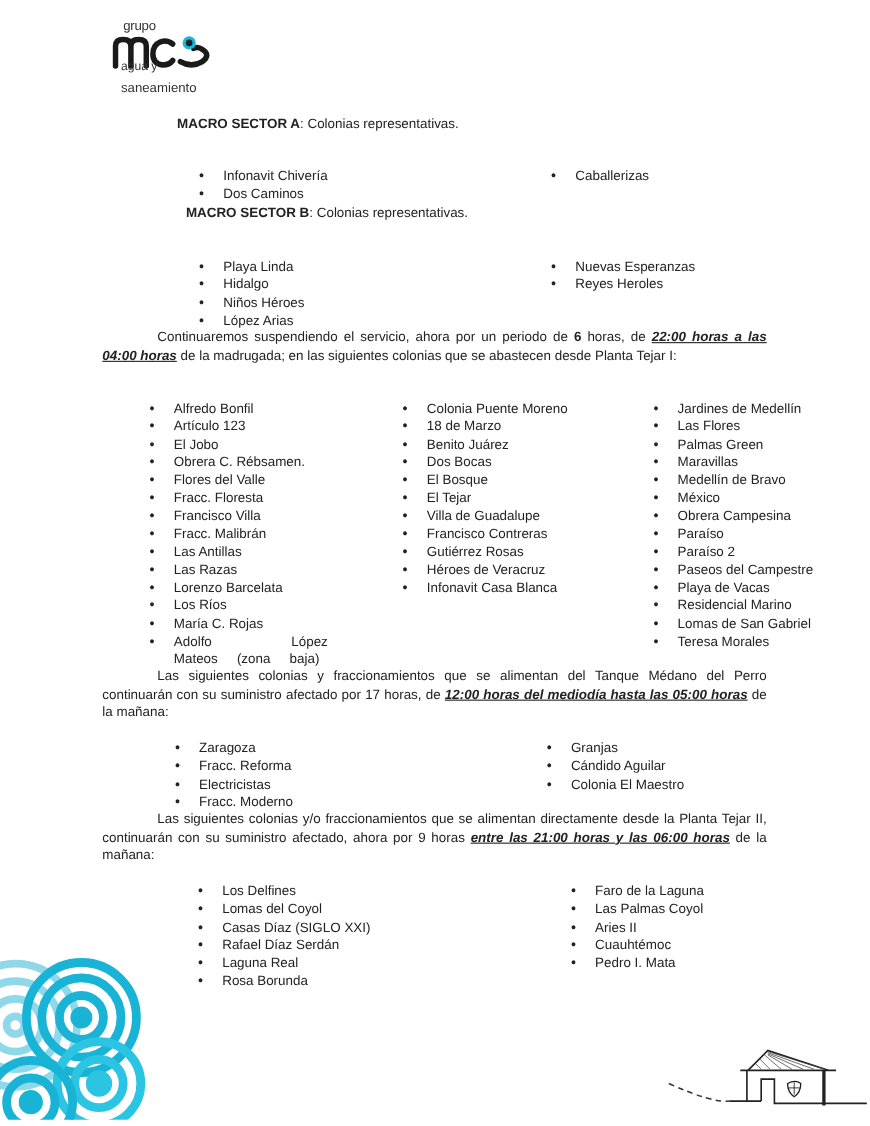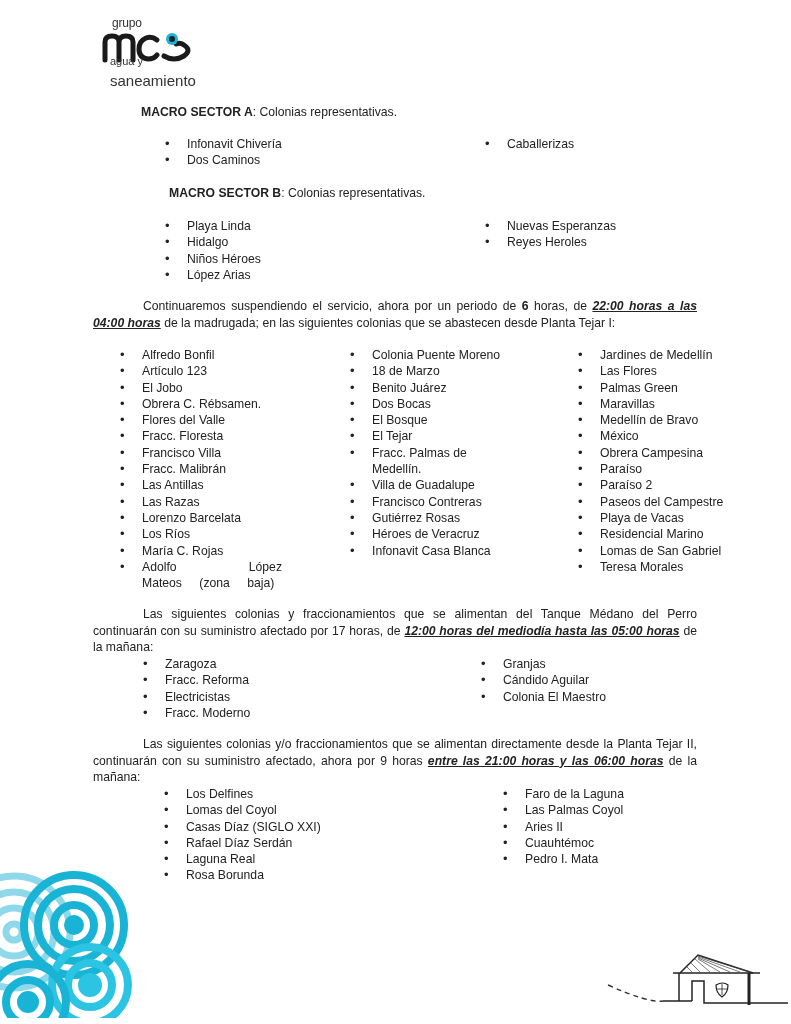--- a/index.html
+++ b/index.html
@@ -2,25 +2,25 @@
 <html><head>
 <meta charset="utf-8">
 <style>
   html, body { margin: 0; padding: 0; background: #fff; }
   body { width: 791px; height: 1024px; position: relative; overflow: hidden;
          font-family: "Liberation Sans", sans-serif; color: #222; font-size: 12.2px; }
   .logo { position: absolute; left: 100px; top: 14px; width: 110px; height: 75px; }
   .logo .grupo { position: absolute; left: 12px; top: 2px; font-size: 12px; color: #333; letter-spacing: -0.2px; }
   .logo .mas { position: absolute; left: 2px; top: 14px; }
   .logo .sub1 { position: absolute; left: 10px; top: 42px; font-size: 11px; color: #333; line-height: 11px; }
-  .logo .sub2 { position: absolute; left: 10px; top: 61px; font-size: 15px; color: #333; line-height: 11px; }
+  .logo .sub2 { position: absolute; left: 10px; top: 61px; font-size: 12px; color: #333; line-height: 11px; }
 
   .heading { position: absolute; left: 141px; font-size: 12.2px; }
   .heading b { font-weight: bold; }
-  ul.cols { list-style: none; margin: 0; padding: 0; position: absolute; }
+  ul.cols { list-style: none; margin: 16px; padding: 0; position: absolute; }
   ul.cols li { position: relative; height: 16.3px; line-height: 16.3px; padding-left: 22px; white-space: nowrap; }
   ul.cols li::before { content: "•"; position: absolute; left: 0; font-size: 13px; }
   ul.cols li.wrap { white-space: normal; height: auto; }
   .para { position: absolute; font-size: 12.2px; line-height: 16.5px; text-align: justify; }
   .para .ind { display: inline-block; width: 50px; }
   .para u b i, .para b i { font-style: italic; }
   .deco-left { position: absolute; left: 0; top: 870px; }
   .deco-house { position: absolute; left: 600px; top: 935px; }
 </style>
 </head>
@@ -32,21 +32,21 @@
     <path d="M3 32 V14 q0-6 7-6 q7 0 7 6 V32 M17 14 q0-6 7-6 q7 0 7 6 V32" fill="none" stroke="#1a1a1a" stroke-width="5" stroke-linecap="round"></path>
     <path d="M55 12 q-5-4 -11 -2 q-7 3 -7 11 q0 9 9 10 q6 0 9-4" fill="none" stroke="#1a1a1a" stroke-width="5" stroke-linecap="round"></path>
     <path d="M62 28 q10 6 20 0 q8-6 0-11 q-4-3 -8-1" fill="none" stroke="#1a1a1a" stroke-width="5" stroke-linecap="round"></path>
     <circle cx="70" cy="11" r="6" fill="#1db6d4"></circle>
     <circle cx="70" cy="11" r="3" fill="#0b2430"></circle>
   </svg>
   <span class="sub1">agua y</span>
   <span class="sub2">saneamiento</span>
 </div>
 
-<div class="heading" style="top:105px;">
+<div class="heading" style="top:105px;margin-left:20px;">
   <b>MACRO SECTOR A</b><span>: Colonias representativas.</span>
 </div>
 <ul class="cols" style="left:165px; top:136px;">
   <li>Infonavit Chivería</li>
   <li>Dos Caminos</li>
 </ul>
 <ul class="cols" style="left:485px; top:136px;">
   <li>Caballerizas</li>
 </ul>
 
@@ -84,21 +84,20 @@
   <li>María C. Rojas</li>
   <li class="wrap" style="width:140px; text-align:justify; text-align-last:left; word-spacing:14px;">Adolfo López Mateos (zona baja)</li>
 </ul>
 <ul class="cols" style="left:350px; top:347px; width:160px;">
   <li>Colonia Puente Moreno</li>
   <li>18 de Marzo</li>
   <li>Benito Juárez</li>
   <li>Dos Bocas</li>
   <li>El Bosque</li>
   <li>El Tejar</li>
-  <li class="wrap" style="width:110px;">Fracc.  Palmas de Medellín.</li>
   <li>Villa de Guadalupe</li>
   <li>Francisco Contreras</li>
   <li>Gutiérrez Rosas</li>
   <li>Héroes de Veracruz</li>
   <li>Infonavit Casa Blanca</li>
 </ul>
 <ul class="cols" style="left:578px; top:347px;">
   <li>Jardines de Medellín</li>
   <li>Las Flores</li>
   <li>Palmas Green</li>

